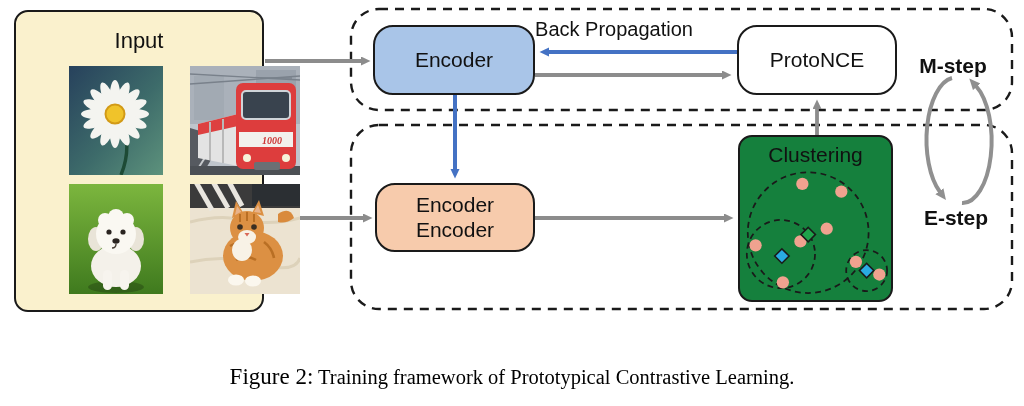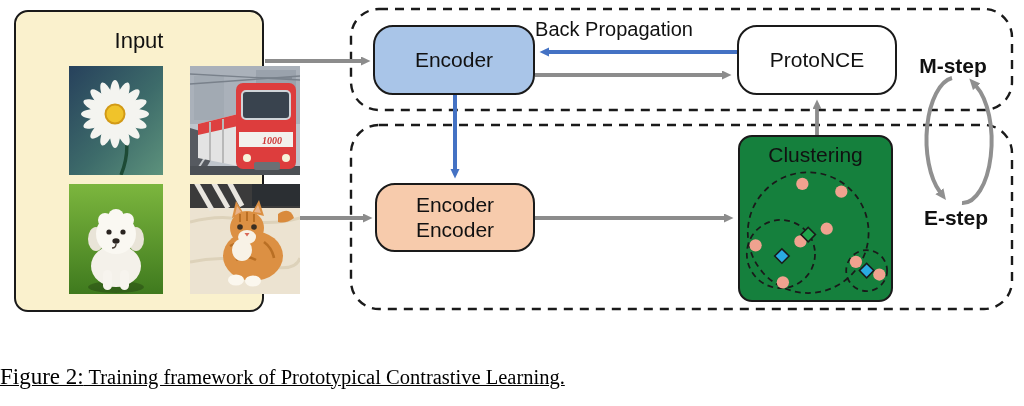--- a/index.html
+++ b/index.html
@@ -20,22 +20,22 @@
   
   #overlay{position:absolute;left:0;top:0;z-index:2;}
   
   #clustering-svg{position:absolute;left:0;top:0;width:100%;height:100%;}
   #clustering-title{position:absolute;left:0;right:0;top:6px;text-align:center;
                     font-size:21px;z-index:2;}
   .step-label{position:absolute;transform:translate(-50%,-50%);font-weight:bold;
               font-size:21px;z-index:4;white-space:nowrap;margin-top:9px;}
   #backprop-label{position:absolute;transform:translate(-50%,0);font-size:20px;
                   z-index:4;white-space:nowrap;}
-  #caption{position:absolute;left:0;right:0;top:364px;
-           font-family:"Liberation Serif",serif;color:#000;z-index:4;text-decoration:underline;}
+  #caption{position:absolute;left:0;right:0;top:364px;text-align:center;
+           font-family:"Liberation Serif",serif;color:#000;z-index:4;}
   #caption .cap-label{font-size:23px;}
   #caption .cap-text{font-size:20.5px;}
 </style>
 </head>
 <body>
 
 <div id="page">
 
   <svg id="overlay" width="1024" height="406" viewBox="0 0 1024 406">
     <defs>

